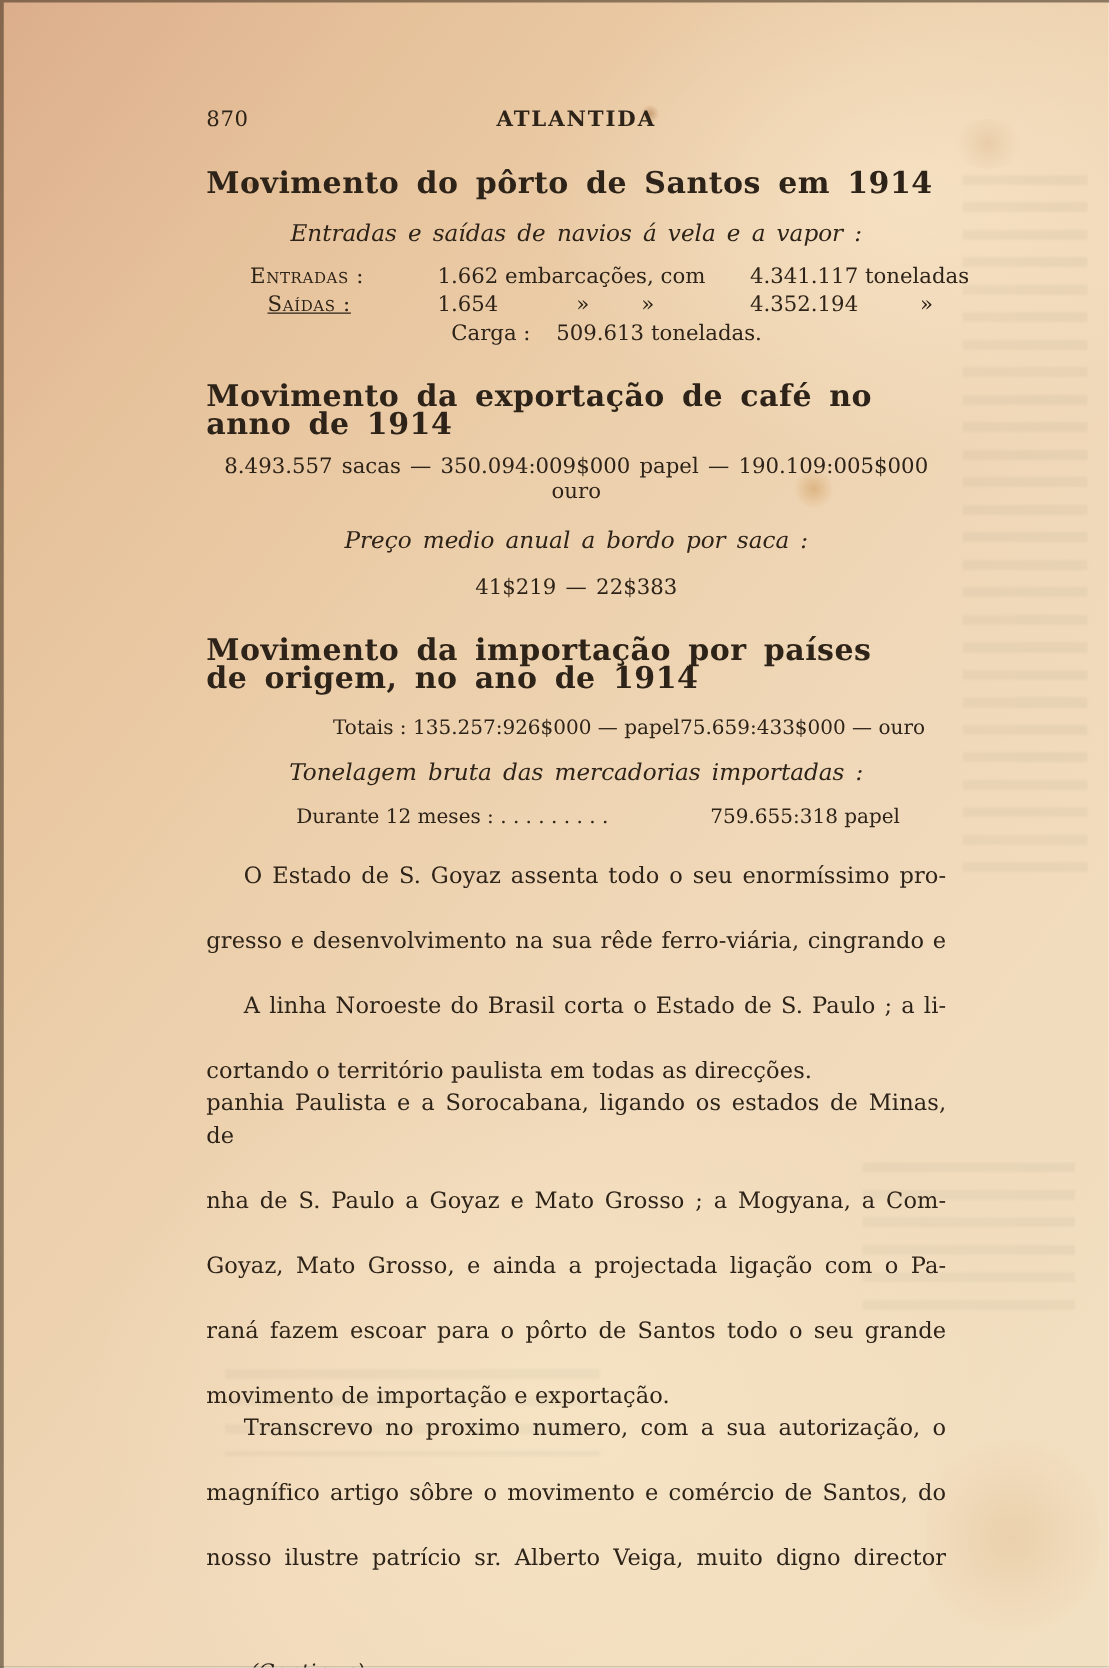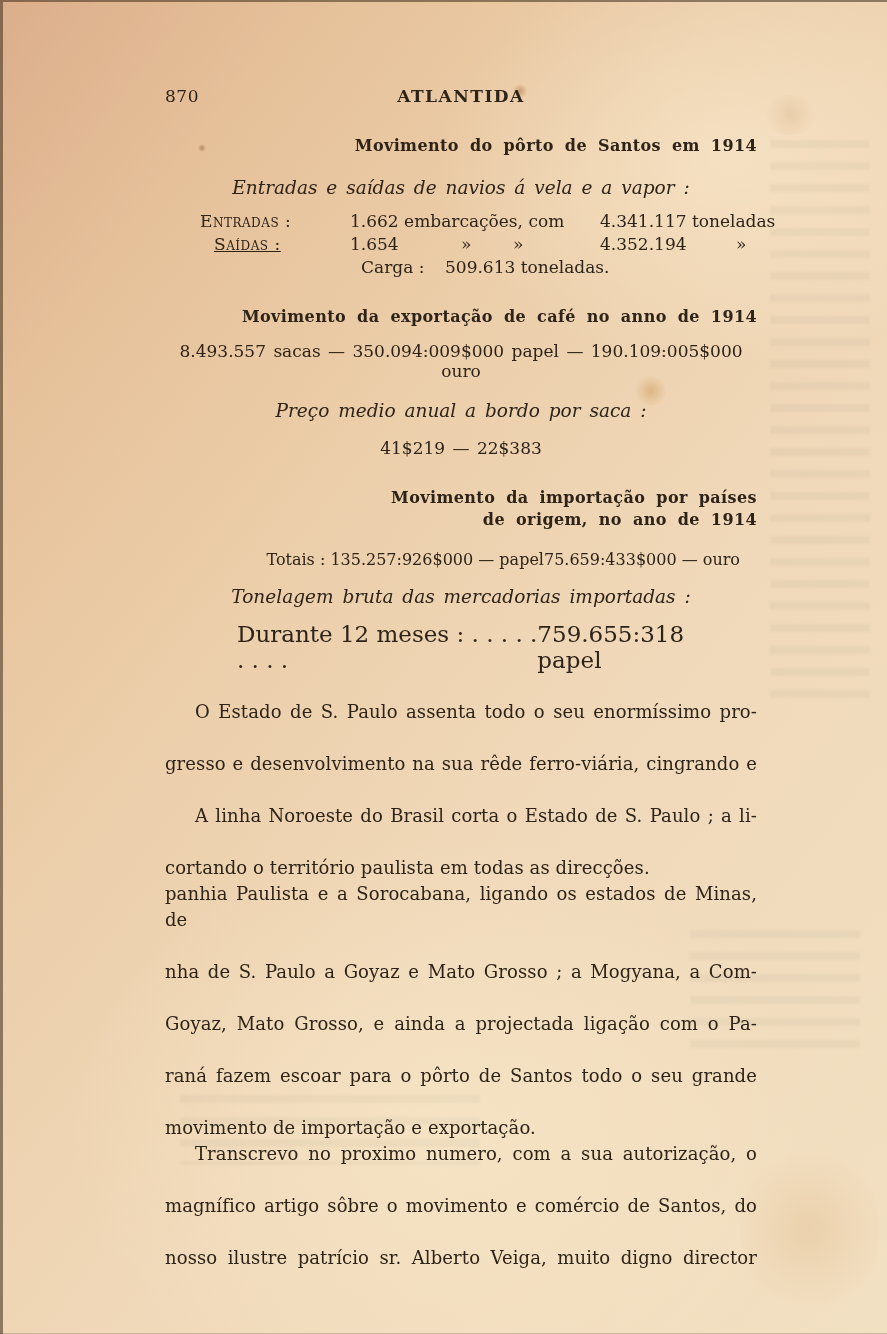--- a/index.html
+++ b/index.html
@@ -39,23 +39,23 @@
     letter-spacing: 0.5px;
   }
   .journal-title {
     text-align: center;
     font-size: 17px;
     font-weight: bold;
     letter-spacing: 1.5px;
   }
   
   .h-bold {
-    text-align: right;
+    text-align: left;
     font-weight: bold;
-    font-size: 16px;
+    font-size: 24px;
     letter-spacing: 0.4px;
     word-spacing: 5px;
     line-height: 22px;
   }
   .h1 { margin-top: 27px; }
   .h2 { margin-top: 25px; }
   .h3 { margin-top: 29px; }
   .italic-line {
     text-align: center;
     font-style: italic;
@@ -87,21 +87,21 @@
     justify-content: flex-end;
     padding: 0 17px 0 60px;
     margin-top: 19px;
     font-size: 16px;
   }
   .duration-row {
     display: flex;
     justify-content: space-between;
     padding: 0 37px 0 72px;
     margin-top: 14px;
-    font-size: 23px;
+    font-size: 16px;
   }
   
   .body-text {
     margin-top: 26px;
     font-size: 18px;
     line-height: 26px;
     letter-spacing: 0.1px;
   }
   .bline { white-space: normal; }
   .jl { text-align: justify; }
@@ -200,21 +200,21 @@
   </div>
 
   <div class="italic-line it3">Tonelagem bruta das mercadorias importadas :</div>
 
   <div class="duration-row">
     <span>Durante 12 meses : . . . . . . . . .</span>
     <span>759.655:318 papel</span>
   </div>
 
   <div class="body-text">
-    <div class="bline jl indent">O Estado de S. Paulo assenta todo o seu enormíssimo pro-</div>
+    <div class="bline jl indent">O Estado de S. Goyaz assenta todo o seu enormíssimo pro-</div>
     <div class="bline jl">gresso e desenvolvimento na sua rêde ferro-viária, cingrando e</div>
     <div class="bline jl indent">A linha Noroeste do Brasil corta o Estado de S. Paulo ; a li-</div>
     <div class="bline">cortando o território paulista em todas as direcções.</div>
     <div class="bline jl">panhia Paulista e a Sorocabana, ligando os estados de Minas, de</div>
     <div class="bline jl">nha de S. Paulo a Goyaz e Mato Grosso ; a Mogyana, a Com-</div>
     <div class="bline jl">Goyaz, Mato Grosso, e ainda a projectada ligação com o Pa-</div>
     <div class="bline jl">raná fazem escoar para o pôrto de Santos todo o seu grande</div>
     <div class="bline">movimento de importação e exportação.</div>
     <div class="bline jl indent">Transcrevo no proximo numero, com a sua autorização, o</div>
     <div class="bline jl">magnífico artigo sôbre o movimento e comércio de Santos, do</div>

